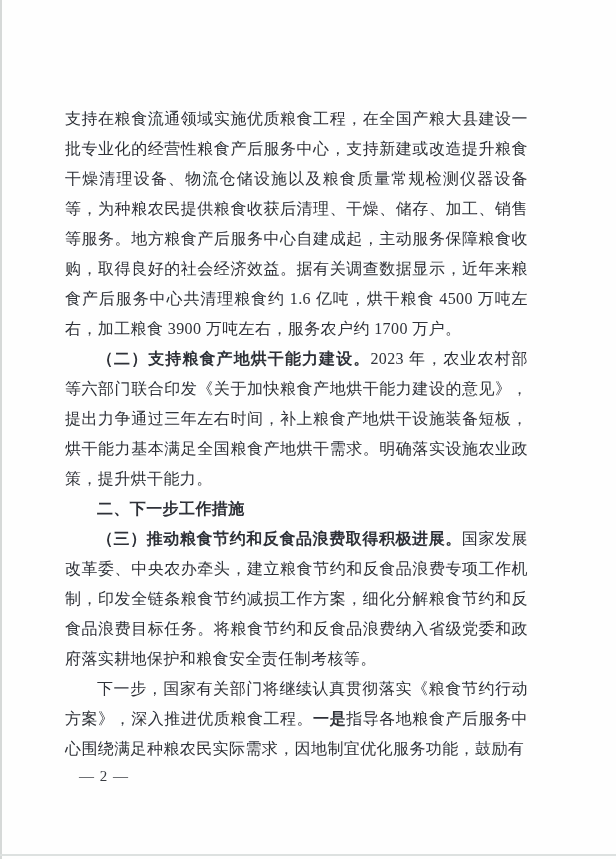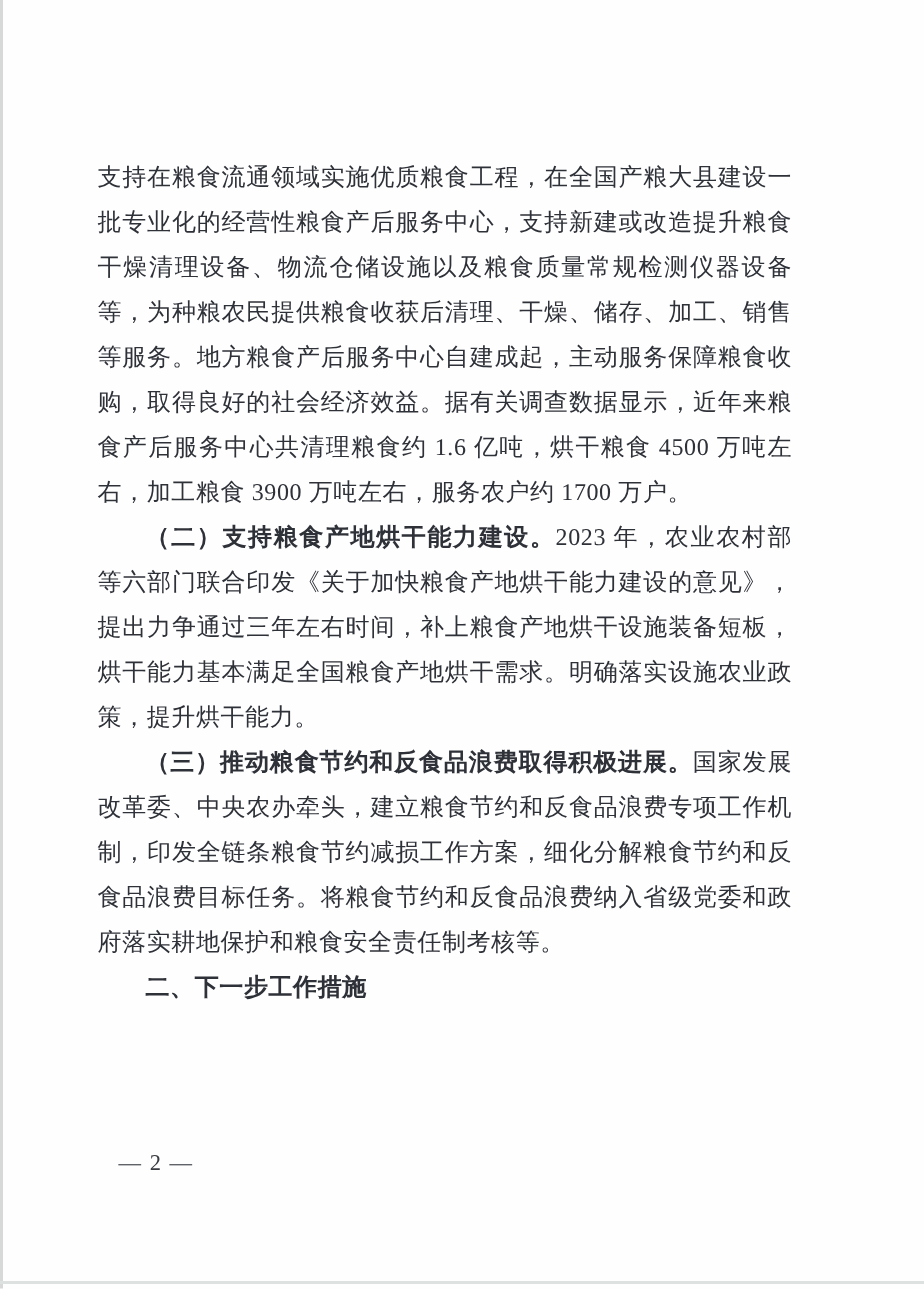--- a/index.html
+++ b/index.html
@@ -74,17 +74,18 @@
 </style>
 </head>
 <body>
 
 <div class="page">
   <div class="scan-edge-left"></div>
   <div class="scan-edge-bottom"></div>
   <div class="content">
       <p class="para"><span>支持在粮食流通领域实施优质粮食工程，在全国产粮大县建设一批专业化的经营性粮食产后服务中心，支持新建或改造提升粮食干燥清理设备、物流仓储设施以及粮食质量常规检测仪器设备等，为种粮农民提供粮食收获后清理、干燥、储存、加工、销售等服务。地方粮食产后服务中心自建成起，主动服务保障粮食收购，取得良好的社会经济效益。据有关调查数据显示，近年来粮食产后服务中心共清理粮食约 1.6 亿吨，烘干粮食 4500 万吨左右，加工粮食 3900 万吨左右，服务农户约 1700 万户。</span></p>
       <p class="para indent"><span class="bold">（二）支持粮食产地烘干能力建设。</span><span>2023 年，农业农村部等六部门联合印发《关于加快粮食产地烘干能力建设的意见》，提出力争通过三年左右时间，补上粮食产地烘干设施装备短板，烘干能力基本满足全国粮食产地烘干需求。明确落实设施农业政策，提升烘干能力。</span></p>
+      <p class="para indent heading"><span class="bold">二、下一步工作措施</span></p>
       <p class="para indent"><span class="bold">（三）推动粮食节约和反食品浪费取得积极进展。</span><span>国家发展改革委、中央农办牵头，建立粮食节约和反食品浪费专项工作机制，印发全链条粮食节约减损工作方案，细化分解粮食节约和反食品浪费目标任务。将粮食节约和反食品浪费纳入省级党委和政府落实耕地保护和粮食安全责任制考核等。</span></p>
-      <p class="para indent heading"><span class="bold">二、下一步工作措施</span></p>
+      <p class="para indent"><span>下一步，国家有关部门将继续认真贯彻落实《粮食节约行动方案》，深入推进优质粮食工程。</span><span class="bold">一是</span><span>指导各地粮食产后服务中心围绕满足种粮农民实际需求，因地制宜优化服务功能，鼓励有</span></p>
     </div>
   <div class="page-number">— 2 —</div>
 </div>
 
 </body></html>

